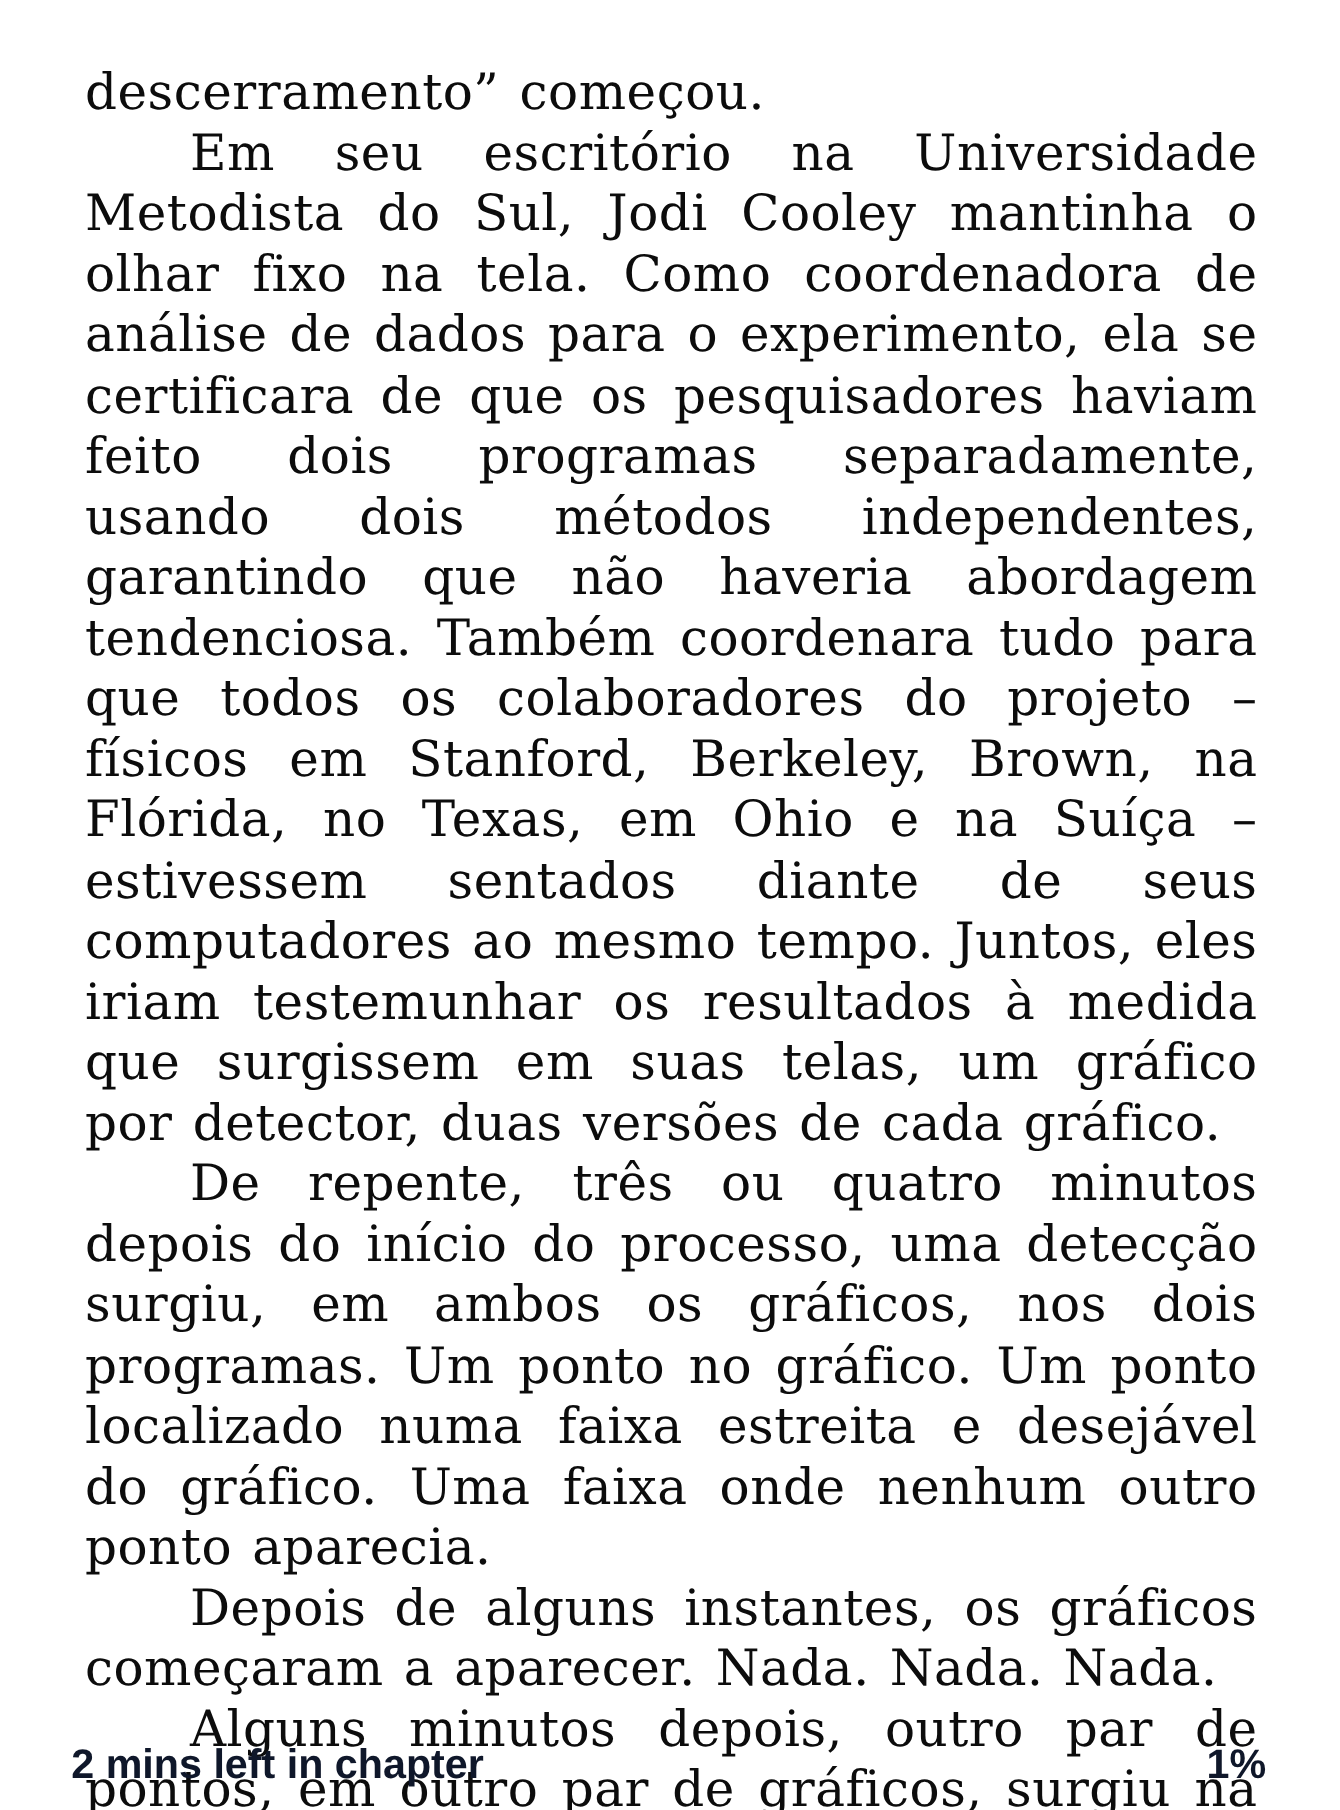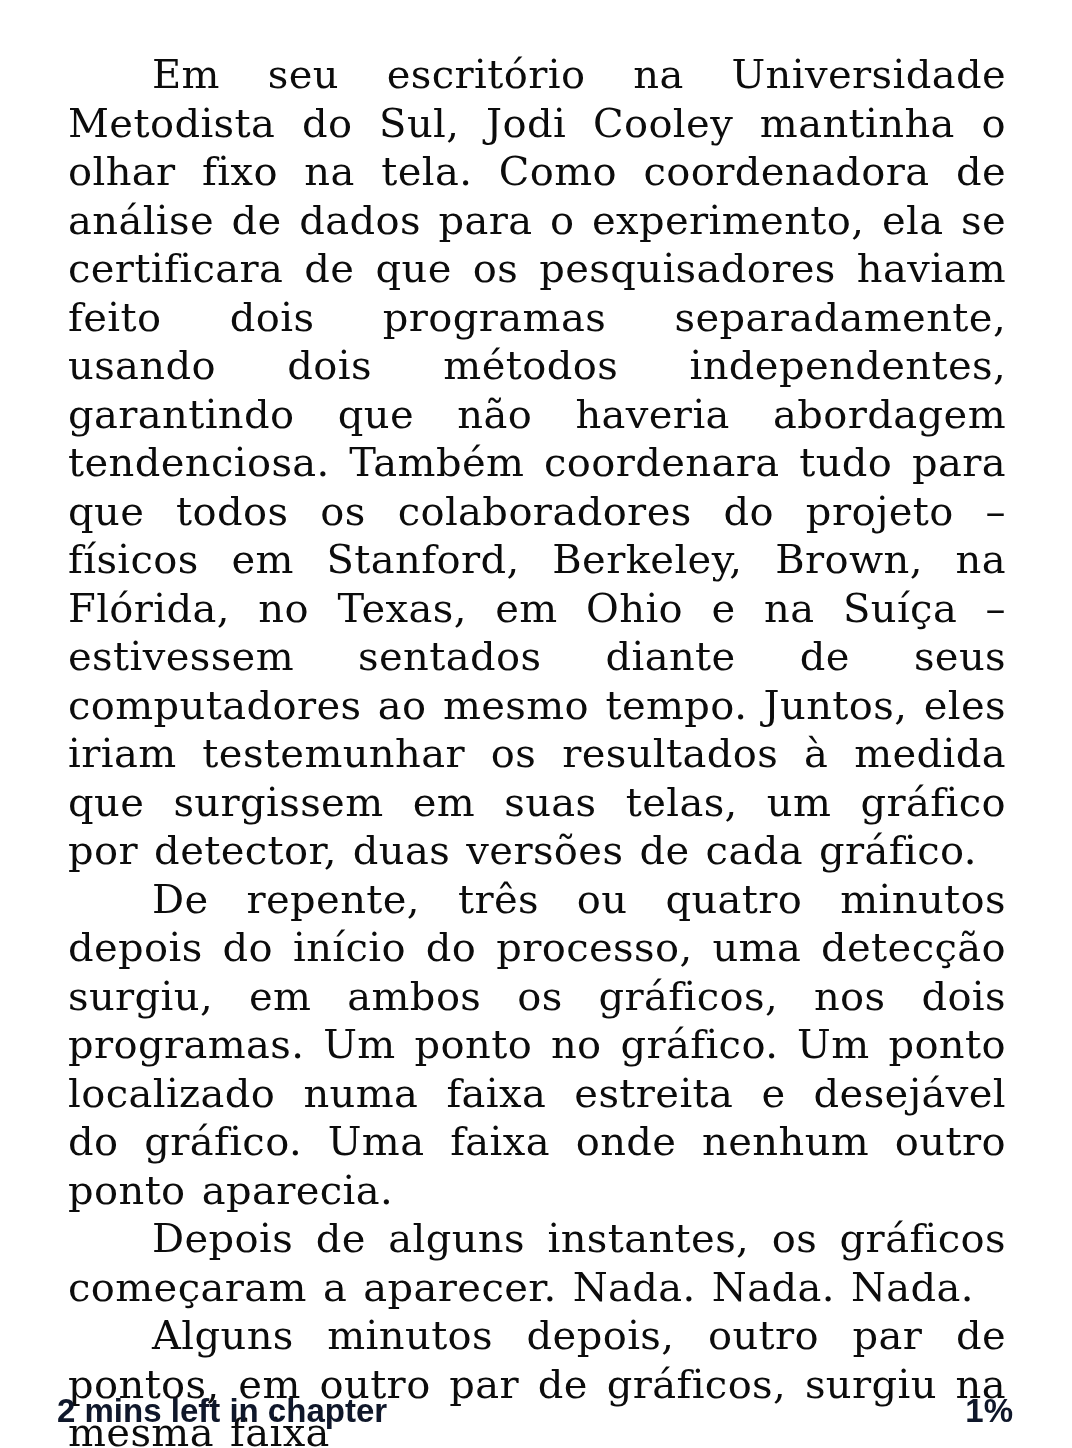--- a/index.html
+++ b/index.html
@@ -62,20 +62,21 @@
     bottom: 0;
     white-space: nowrap;
   }
 </style>
 </head>
 <body>
 
 <div class="reader-page">
 
   <div class="text-block">
+    <p class="no-indent">descerramento” começou.</p>
     <p>Em seu escritório na Universidade Metodista do Sul, Jodi Cooley mantinha o olhar fixo na tela. Como coordenadora de análise de dados para o experimento, ela se certificara de que os pesquisadores haviam feito dois programas separadamente, usando dois métodos independentes, garantindo que não haveria abordagem tendenciosa. Também coordenara tudo para que todos os colaboradores do projeto – físicos em Stanford, Berkeley, Brown, na Flórida, no Texas, em Ohio e na Suíça – estivessem sentados diante de seus computadores ao mesmo tempo. Juntos, eles iriam testemunhar os resultados à medida que surgissem em suas telas, um gráfico por detector, duas versões de cada gráfico.</p>
     <p>De repente, três ou quatro minutos depois do início do processo, uma detecção surgiu, em ambos os gráficos, nos dois programas. Um ponto no gráfico. Um ponto localizado numa faixa estreita e desejável do gráfico. Uma faixa onde nenhum outro ponto aparecia.</p>
     <p>Depois de alguns instantes, os gráficos começaram a aparecer. Nada. Nada. Nada.</p>
     <p>Alguns minutos depois, outro par de pontos, em outro par de gráficos, surgiu na mesma faixa</p>
   </div>
 
   <div class="footer">
     <span class="time-left">2 mins left in chapter</span>
     <span class="progress">1%</span>
   </div>

